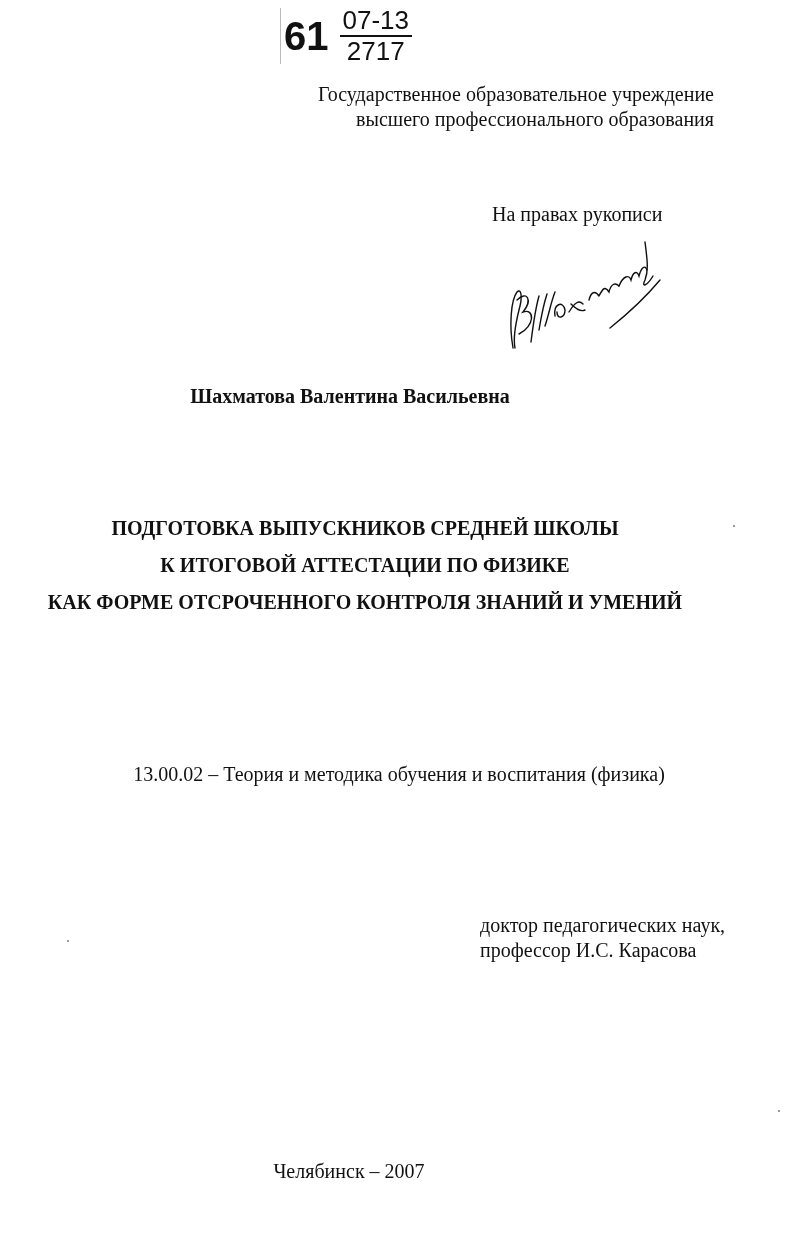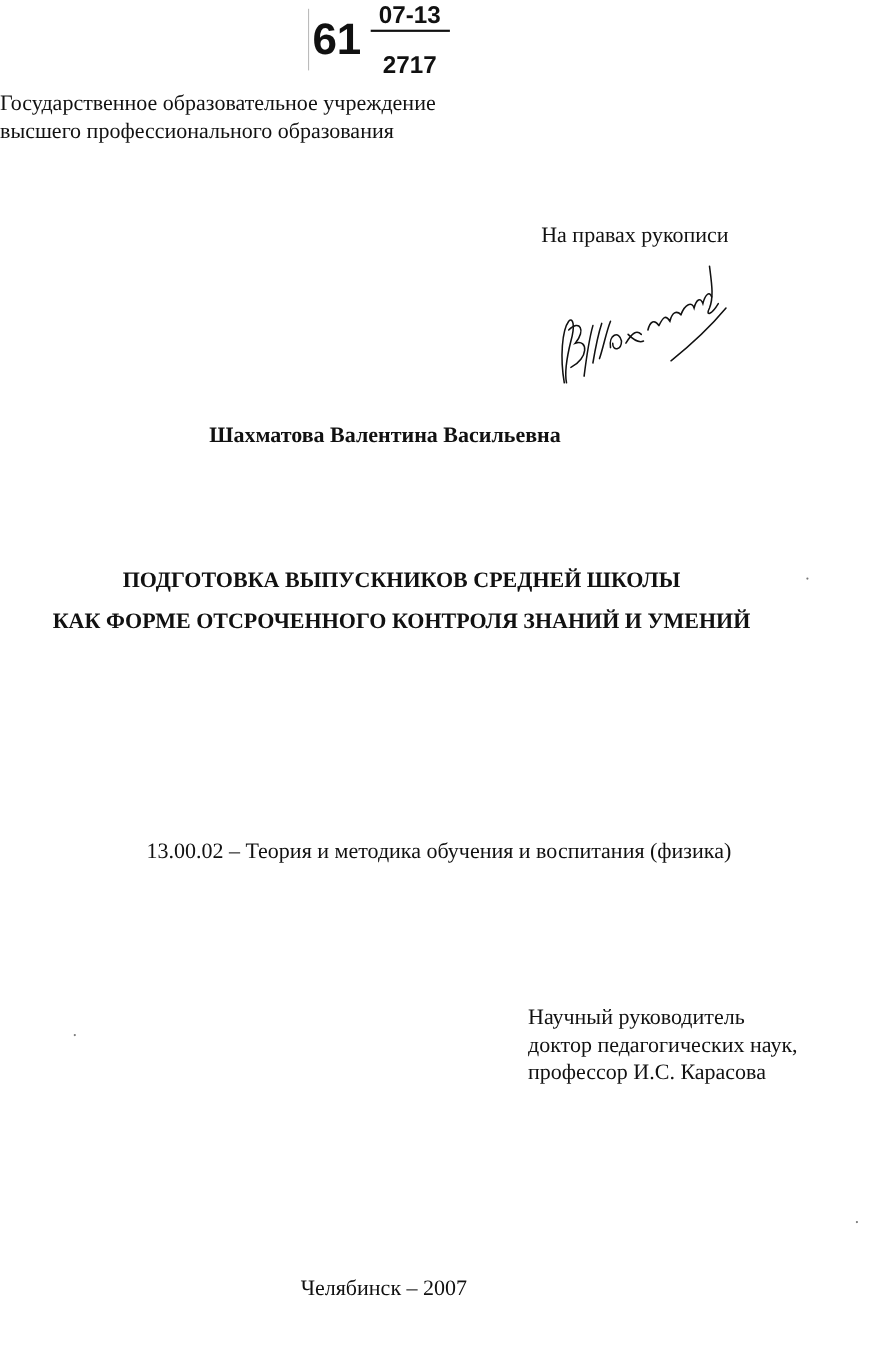--- a/index.html
+++ b/index.html
@@ -2,25 +2,25 @@
 <html><head>
 <meta charset="utf-8">
 <style>
   html, body { margin:0; padding:0; background:#fff; }
   body { width:798px; height:1244px; position:relative; overflow:hidden; color:#111;
          font-family:"Liberation Serif", serif; }
   .abs { position:absolute; }
   .code { left:284px; top:8px; height:56px; display:flex; align-items:center; font-family:"Liberation Sans", sans-serif; }
   .code .vline { position:absolute; left:-4px; top:0; width:1px; height:56px; background:#bbb; }
   .code .big { font-size:40px; font-weight:bold; margin-right:8px; line-height:1; }
-  .code .frac { display:flex; flex-direction:column; align-items:center; font-size:22px; font-weight:bold; line-height:1.05; }
+  .code .frac { display:flex; flex-direction:column; align-items:center; font-size:26px; font-weight:normal; line-height:1.05; }
   .code .frac .num { padding:0 6px 1px; }
   .code .frac .bar { width:72px; height:2px; background:#111; }
-  .code .frac .den { padding-top:18px; }
-  .inst { left:0; width:714px; top:82px; text-align:left; font-size:20px; line-height:25px; }
+  .code .frac .den { padding-top:1px; }
+  .inst { left:0; width:714px; top:82px; text-align:right; font-size:20px; line-height:25px; }
   .manu { left:492px; top:203px; font-size:20px; }
   .sig { left:495px; top:230px; width:175px; height:130px; }
   .author { left:0; width:700px; top:385px; text-align:center; font-size:20px; font-weight:bold; }
   .title { left:0; width:730px; top:510px; text-align:center; font-size:20px; font-weight:bold; line-height:37px; }
   .spec { left:0; width:798px; top:763px; text-align:center; font-size:20px; }
   .advisor { left:480px; top:913px; font-size:20px; line-height:25px; }
   .city { left:0; width:698px; top:1160px; text-align:center; font-size:20px; }
   .dot { width:2px; height:2px; background:#777; border-radius:1px; }
 </style>
 </head>
@@ -54,27 +54,27 @@
     <path d="M124 56 C128 46, 134 44, 136 50 C138 42, 142 40, 144 46 C146 38, 150 34, 152 40"></path>
     <path d="M150 12 C152 28, 154 40, 150 50 C146 58, 152 56, 158 46"></path>
     <path d="M115 98 C135 82, 150 68, 165 50"></path>
   </g>
 </svg>
 
 <div class="abs author">Шахматова Валентина Васильевна</div>
 
 <div class="abs title">
   <div>ПОДГОТОВКА ВЫПУСКНИКОВ СРЕДНЕЙ ШКОЛЫ</div>
+  <div>К ИТОГОВОЙ АТТЕСТАЦИИ ПО ФИЗИКЕ</div>
   <div>КАК ФОРМЕ ОТСРОЧЕННОГО КОНТРОЛЯ ЗНАНИЙ И УМЕНИЙ</div>
 </div>
 
 <div class="abs spec">13.00.02 – Теория и методика обучения и воспитания (физика)</div>
 
 <div class="abs advisor">
-  <div>Научный руководитель</div>
   <div>доктор педагогических наук,</div>
   <div>профессор И.С. Карасова</div>
 </div>
 
 <div class="abs city">Челябинск – 2007</div>
 
 <div class="abs dot" style="left:733px; top:525px;"></div>
 <div class="abs dot" style="left:67px; top:940px;"></div>
 <div class="abs dot" style="left:778px; top:1110px;"></div>
 

